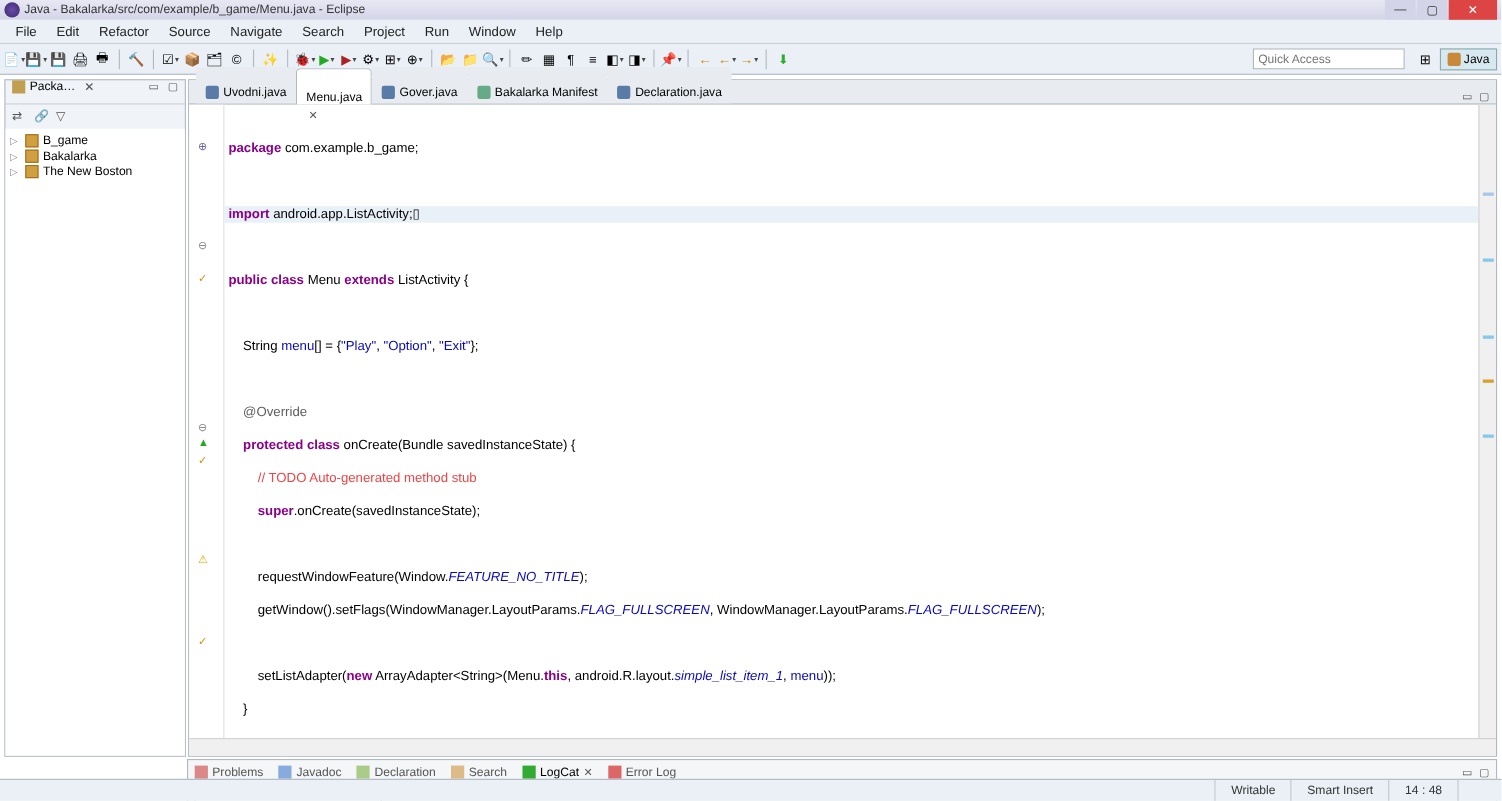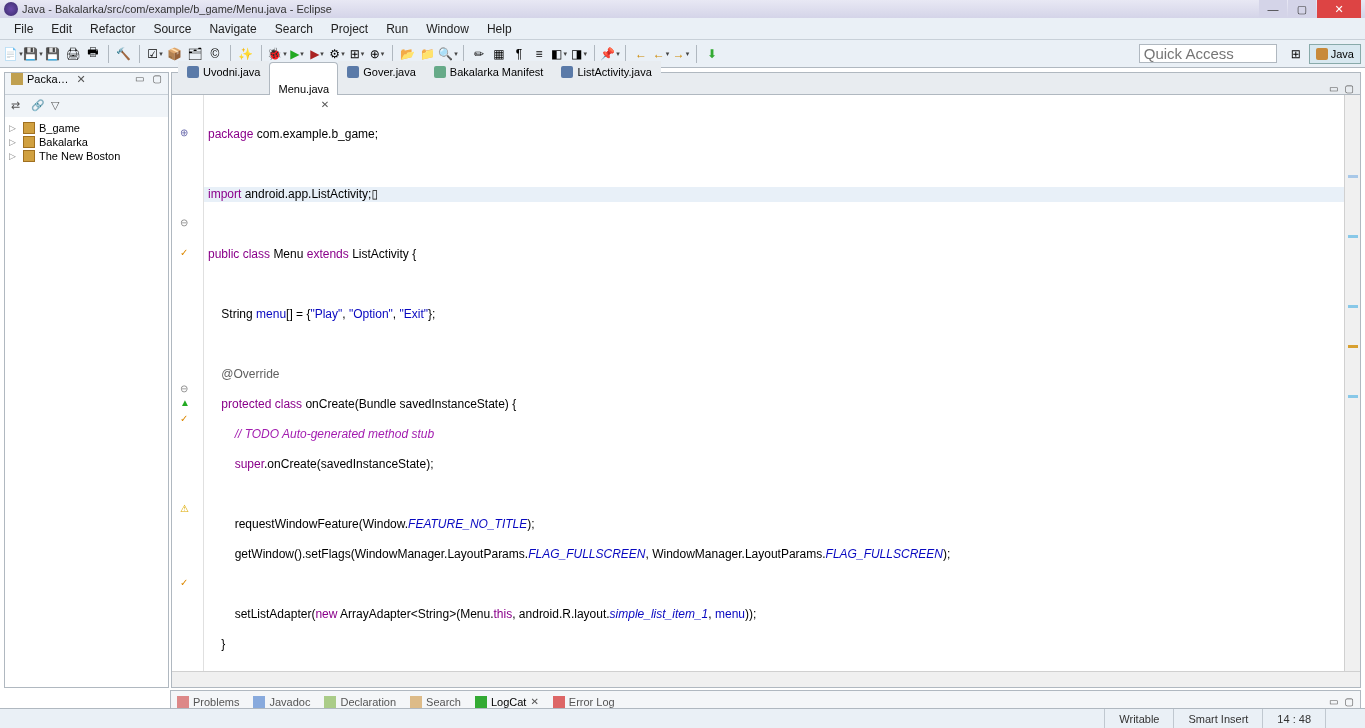--- a/index.html
+++ b/index.html
@@ -17,55 +17,55 @@
 
 .menubar { height: 22px; background: #eaf0f6; border-bottom: 1px solid #c8d0d8; display:flex; align-items: center; padding: 0 6px; gap: 2px; }
 .menubar .mitem { padding: 2px 8px; font-size: 12px; color: #222; }
 
 
 .toolbar { height: 28px; background: #eaf0f6; border-bottom: 1px solid #b0b8c0; display: flex; align-items: center; padding: 0 4px; gap: 2px; }
 .toolbar .tbtn { width: 18px; height: 18px; display:inline-flex; align-items:center; justify-content:center; font-size: 12px; }
 .toolbar .tbtn.dd::after { content: "▾"; font-size: 7px; margin-left: 1px; color: #444; }
 .toolbar .sep { width: 1px; height: 18px; background: #b0b8c0; margin: 0 4px; }
 .toolbar .quick { margin-left: auto; margin-right: 8px; }
-.toolbar .quick input { width: 138px; height: 19px; border: 1px solid #b0b8c0; padding: 0 4px; font-size: 15px; color: #888; background: #fff; }
+.toolbar .quick input { width: 138px; height: 19px; border: 1px solid #b0b8c0; padding: 0 4px; font-size: 11px; color: #888; background: #fff; }
 .persp { display:flex; align-items:center; gap:4px; }
 .persp .pbtn { height: 20px; padding: 0 6px; border: 1px solid #8aa; background: #d8e8f0; font-size: 11px; display:inline-flex; align-items:center; gap:3px; }
 .persp .jic { width:12px; height:12px; background:#c88a3a; border-radius:2px; }
 
 
 .mainrow { display: flex; height: 622px; }
 .packpanel { width: 165px; border: 1px solid #b0b8c0; margin: 4px 2px 2px 4px; background: #f0f4f8; display:flex; flex-direction:column; }
 .packpanel .phead { height: 22px; display:flex; align-items:flex-start; padding: 0 6px; font-size: 11px; gap:4px; border-bottom:1px solid #c8d0d8; }
 .packpanel .phead .ic { width:12px; height:12px; background:#c0a050; }
 .packpanel .ptool { height: 22px; display:flex; align-items:center; padding: 0 6px; gap:6px; }
 .packpanel .ptool .ti { width:14px; height:14px; font-size:11px; color:#555; }
 .packpanel .tree { padding: 4px; font-size: 11px; background:#fff; flex:1; }
 .packpanel .tree .node { display:flex; align-items:center; gap:4px; padding: 1px 0; }
 .packpanel .tree .arrow { color:#888; font-size:9px; width:10px; }
 .packpanel .tree .pic { width:12px; height:12px; background:#d0a040; border:1px solid #a07020; }
 
 
 .editorwrap { flex: 1; display:flex; flex-direction:column; margin: 4px 4px 2px 0; border: 1px solid #b0b8c0; background:#fff; position:relative; }
 .tabs { height: 22px; display:flex; align-items:flex-end; background:#e8ecf0; border-bottom:1px solid #b0b8c0; padding-left:6px; gap:0; }
-.tab { height: 20px; padding: 16px 8px; display:inline-flex; align-items:flex-end; gap:4px; font-size:11px; border:1px solid transparent; border-bottom:none; background:#e8ecf0; }
+.tab { height: 20px; padding: 16px 8px; display:inline-flex; align-items:flex-start; gap:4px; font-size:11px; border:1px solid transparent; border-bottom:none; background:#e8ecf0; }
 .tab.active { background:#fff; border-color:#b0b8c0; border-top-left-radius:4px; border-top-right-radius:4px; position:relative; top:1px;flex-direction:column; }
 .tab .jic { width:12px; height:12px; background:#5a7aa8; border-radius:2px; }
 .tab .x { font-size:10px; color:#555; margin-left:2px; }
 .tabctrl { margin-left:auto; margin-right:6px; display:flex; gap:6px; color:#555; font-size:10px; }
 
 .editor { flex:1; display:flex; overflow:hidden; }
 .gutter { width: 32px; background:#fff; border-right:1px solid #e0e0e0; position:relative; }
 .gutter .gicon { position:absolute; left:8px; font-size:10px; }
 .code { flex:1; padding: 2px 4px; font-family: Consolas, monospace; font-size: 12px; line-height: 15px; white-space: pre; overflow:auto; position:relative; }
 .code .hl { position:absolute; left:0; right:0; height:15px; background:#e8f0f8; z-index:0; }
 .code .line { position:relative; z-index:1; }
-.kw { color:#8a008a; font-weight:normal; }
+.kw { color:#8a008a; font-weight:bold; }
 .str { color:#0808c0; }
-.cmt { color:#a21caf;font-style:italic; }
+.cmt { color:#ef4444; }
 .fld { color:#0808c0; }
 .itl { font-style:italic; }
 .ann { color:#606060; }
 .ovmap { width:16px; background:#f0f0f0; border-left:1px solid #d0d0d0; position:relative; }
 .ovmap .m { position:absolute; left:3px; width:10px; height:3px; }
 
 .hbar { height: 16px; background:#f0f0f0; border-top:1px solid #d0d0d0; }
 
 
 .bottom { height: 46px; margin: 0 4px 2px 170px; border:1px solid #b0b8c0; background:#f4f6f8; display:flex; flex-direction:column; }
@@ -210,21 +210,21 @@
       <div class="tab">
           <div class="jic"></div>
           <span>Gover.java</span>
         </div>
       <div class="tab">
           <div class="jic" style="background:#6a8"></div>
           <span>Bakalarka Manifest</span>
         </div>
       <div class="tab">
           <div class="jic"></div>
-          <span>ListActivity.java</span>
+          <span>Declaration.java</span>
         </div>
       <div class="tabctrl">
         <span>▭</span>
         <span>▢</span>
       </div>
     </div>
     <div class="editor">
       <div class="gutter">
         <div class="gicon" style="top:32px;color:#66a">⊕</div>
         <div class="gicon" style="top:122px;color:#888">⊖</div>

